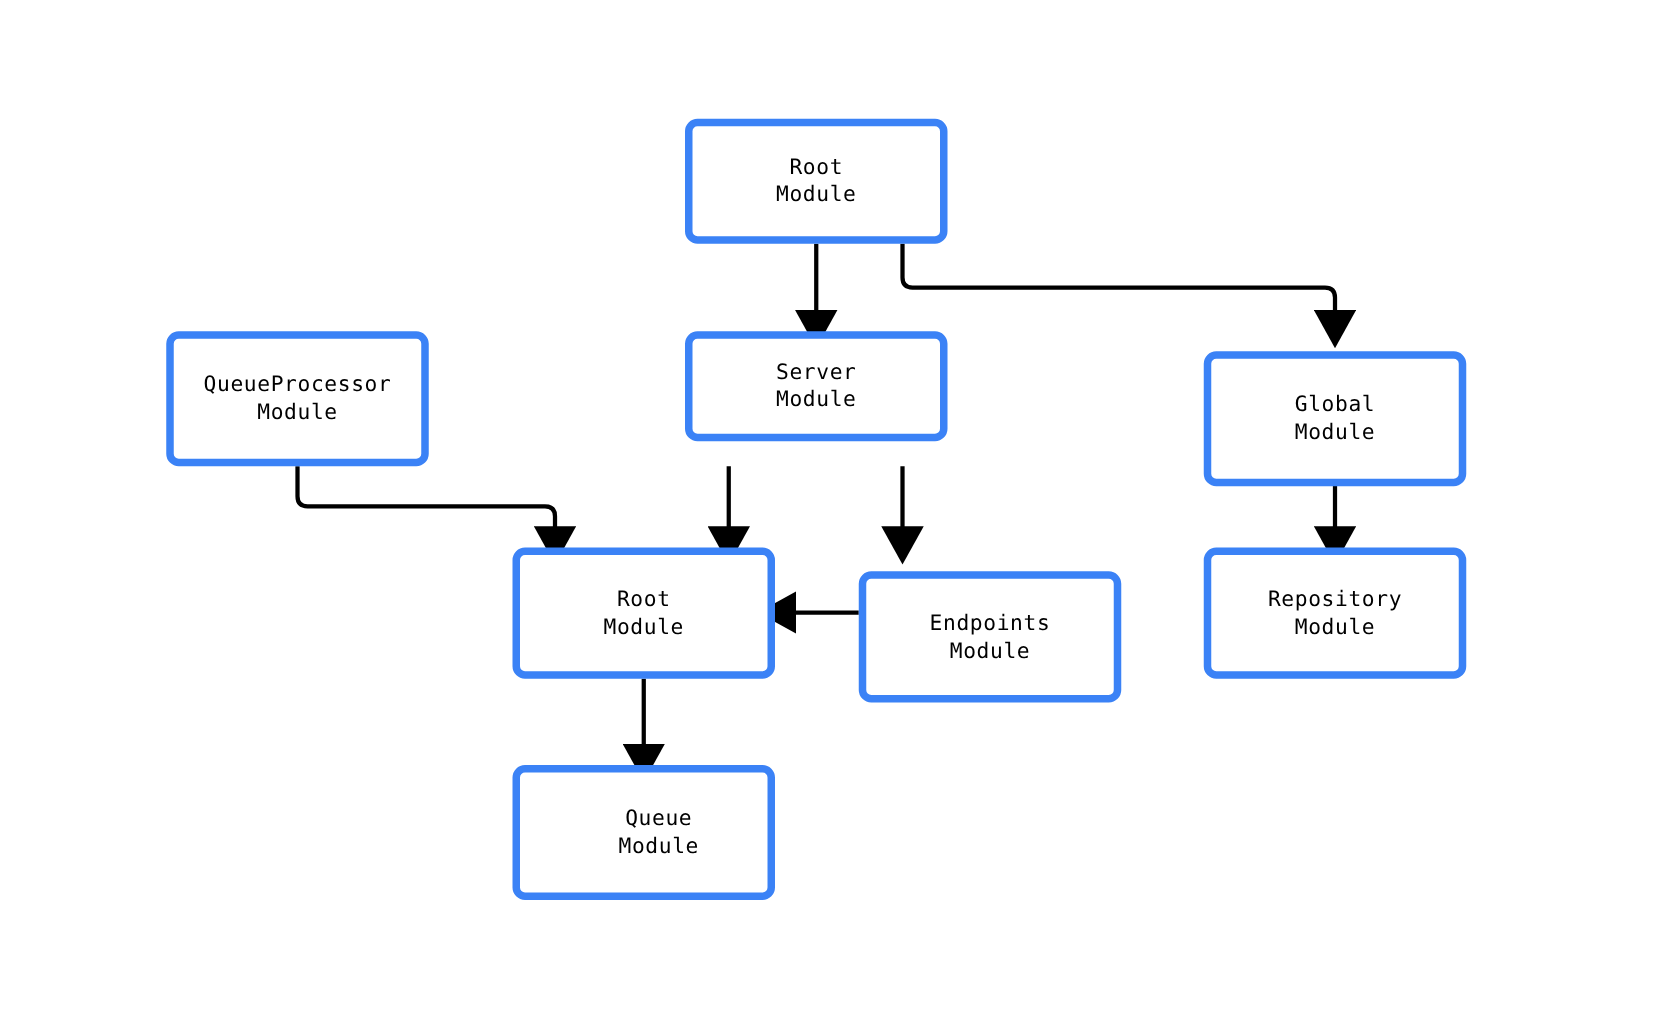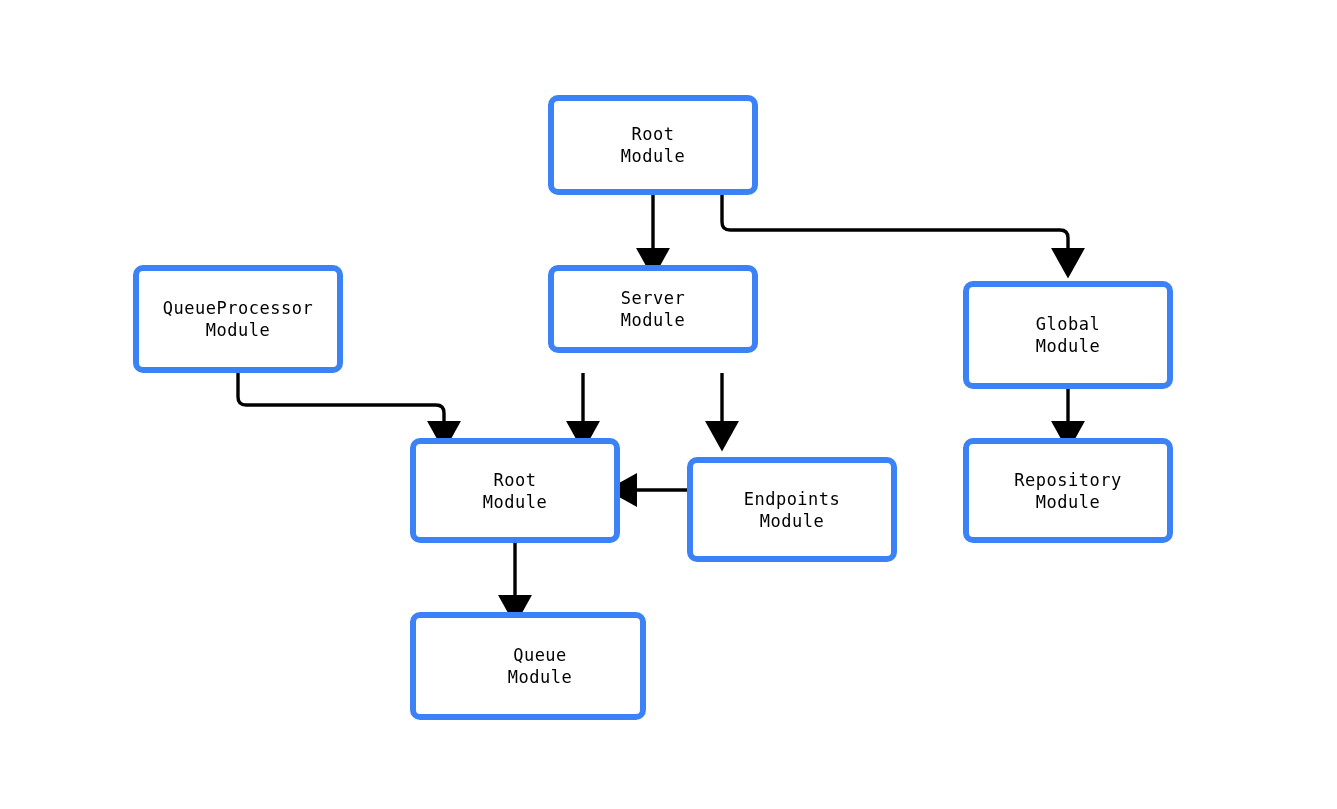--- a/index.html
+++ b/index.html
@@ -119,18 +119,18 @@
   <div class="node" style="left:687px; top:438px; width:210px; height:105px;margin-top:19px;">
     <div class="node-label">Endpoints</div>
     <div class="node-label">Module</div>
   </div>
 
   <div class="node" style="left:963px; top:438px; width:210px; height:105px;">
     <div class="node-label">Repository</div>
     <div class="node-label">Module</div>
   </div>
 
-  <div class="node" style="left:410px; top:612px; width:236px; height:108px;padding-left:24px;">
+  <div class="node" style="left:410px; top:612px; width:210px; height:108px;padding-left:24px;">
     <div class="node-label">Queue</div>
     <div class="node-label">Module</div>
   </div>
 
 </div>
 
 </body></html>

